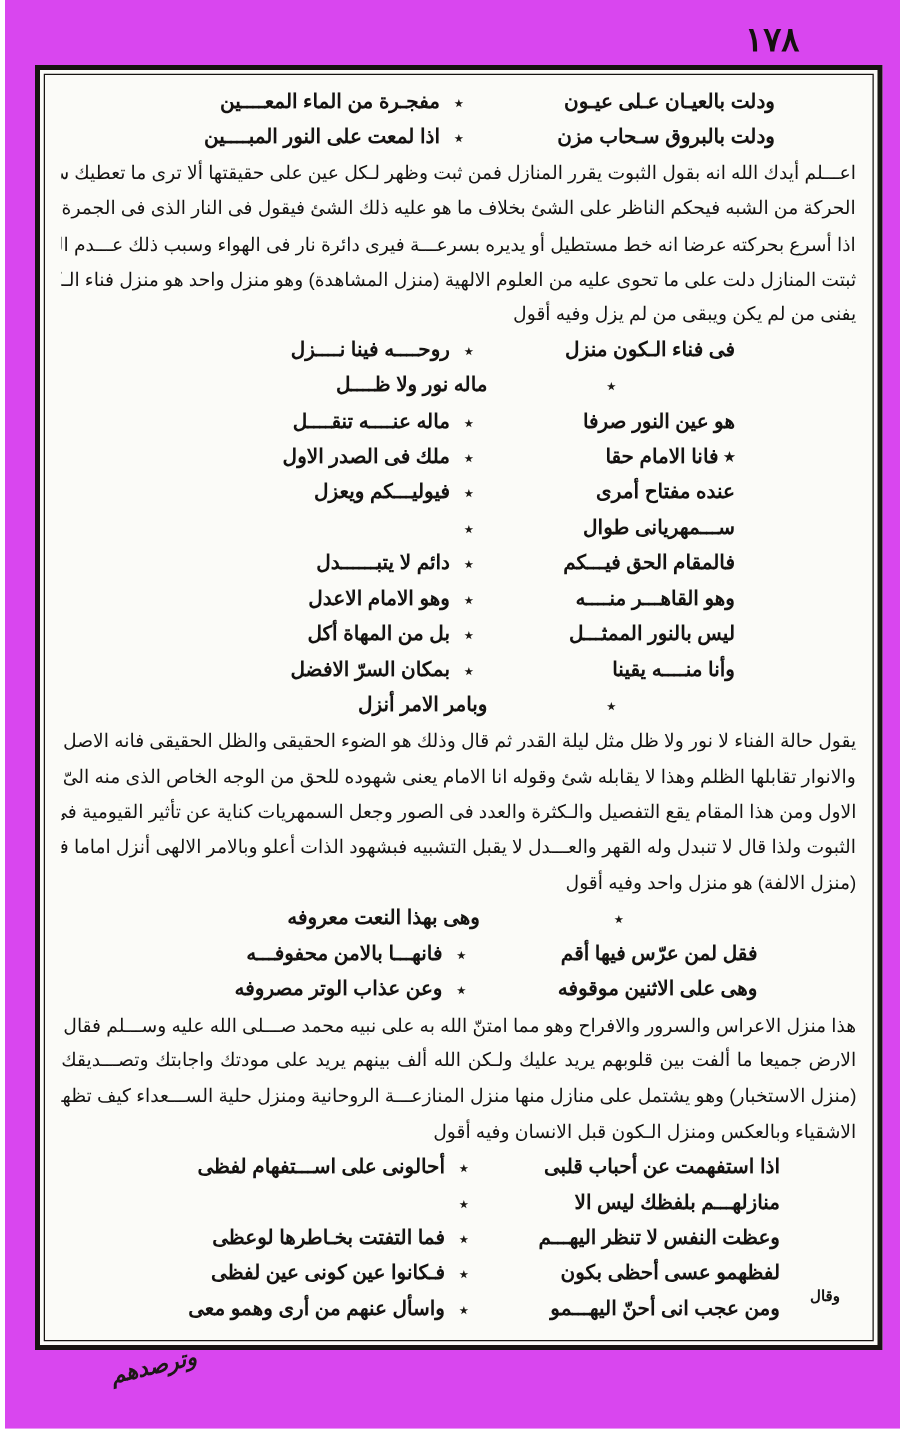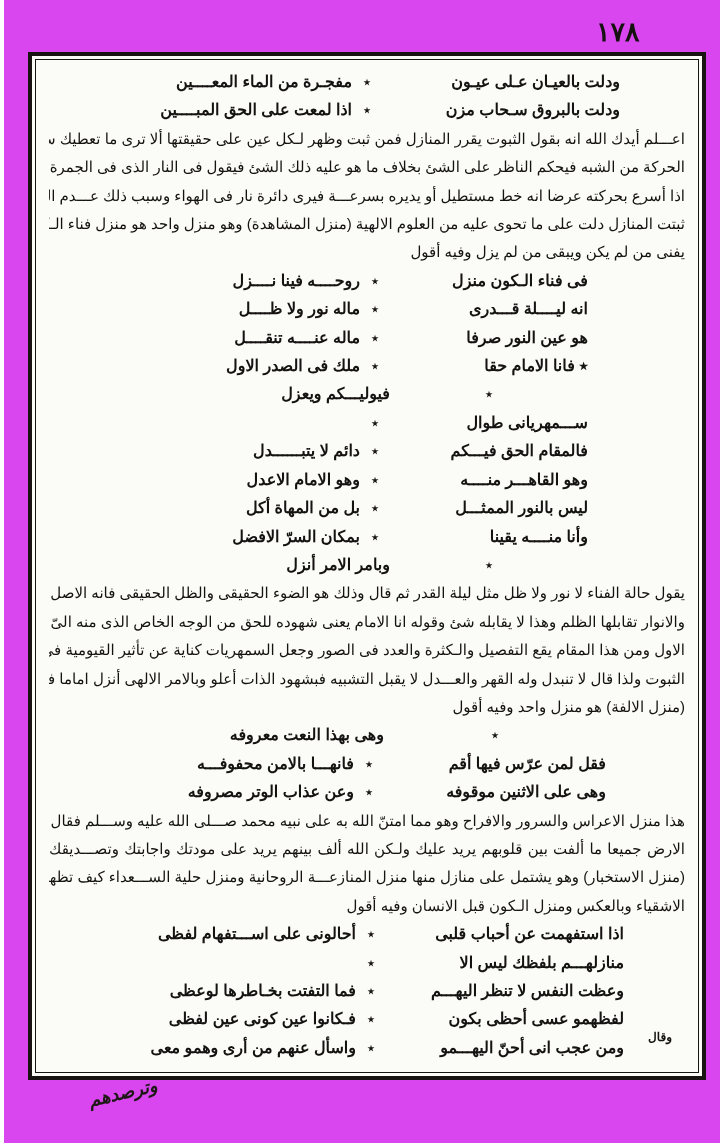--- a/index.html
+++ b/index.html
@@ -87,21 +87,21 @@
 
             <div class="verse">
               <span class="hemi">ودلت بالعيـان عـلى عيـون</span>
               <span class="star">٭</span>
               <span class="hemi">مفجـرة من الماء المعــــين</span>
             </div>
 
             <div class="verse">
               <span class="hemi">ودلت بالبروق سـحاب مزن</span>
               <span class="star">٭</span>
-              <span class="hemi">اذا لمعت على الحق المبــــين</span>
+              <span class="hemi">اذا لمعت على النور المبــــين</span>
             </div>
           </div>
 
         <div class="prose">
 
             <div class="prose-line">اعـــلم أيدك الله انه بقول الثبوت يقرر المنازل فمن ثبت وظهر لـكل عين على حقيقتها ألا ترى ما تعطيك سرعـــة</div>
 
             <div class="prose-line">الحركة من الشبه فيحكم الناظر على الشئ بخلاف ما هو عليه ذلك الشئ فيقول فى النار الذى فى الجمرة أو فى رأس الفتيلة</div>
 
             <div class="prose-line">اذا أسرع بحركته عرضا انه خط مستطيل أو يديره بسرعـــة فيرى دائرة نار فى الهواء وسبب ذلك عـــدم الثبوت واذا</div>
@@ -113,38 +113,38 @@
 
         <div class="poem poem-fana">
 
             <div class="verse">
               <span class="hemi">فى فناء الـكون منزل</span>
               <span class="star">٭</span>
               <span class="hemi">روحــــه فينا نــــزل</span>
             </div>
 
             <div class="verse">
-              <span class="hemi">انه ليــــلة قـــدرى</span>
               <span class="star">٭</span>
               <span class="hemi">ماله نور ولا ظــــل</span>
             </div>
 
             <div class="verse">
               <span class="hemi">هو عين النور صرفا</span>
               <span class="star">٭</span>
               <span class="hemi">ماله عنــــه تنقــــل</span>
             </div>
 
             <div class="verse">
               <span class="hemi">٭ فانا الامام حقا</span>
               <span class="star">٭</span>
               <span class="hemi">ملك فى الصدر الاول</span>
             </div>
 
             <div class="verse">
+              <span class="hemi">عنده مفتاح أمرى</span>
               <span class="star">٭</span>
               <span class="hemi">فيوليـــكم ويعزل</span>
             </div>
 
             <div class="verse">
               <span class="hemi">ســـمهريانى طوال</span>
               <span class="star">٭</span>
             </div>
 
             <div class="verse">

